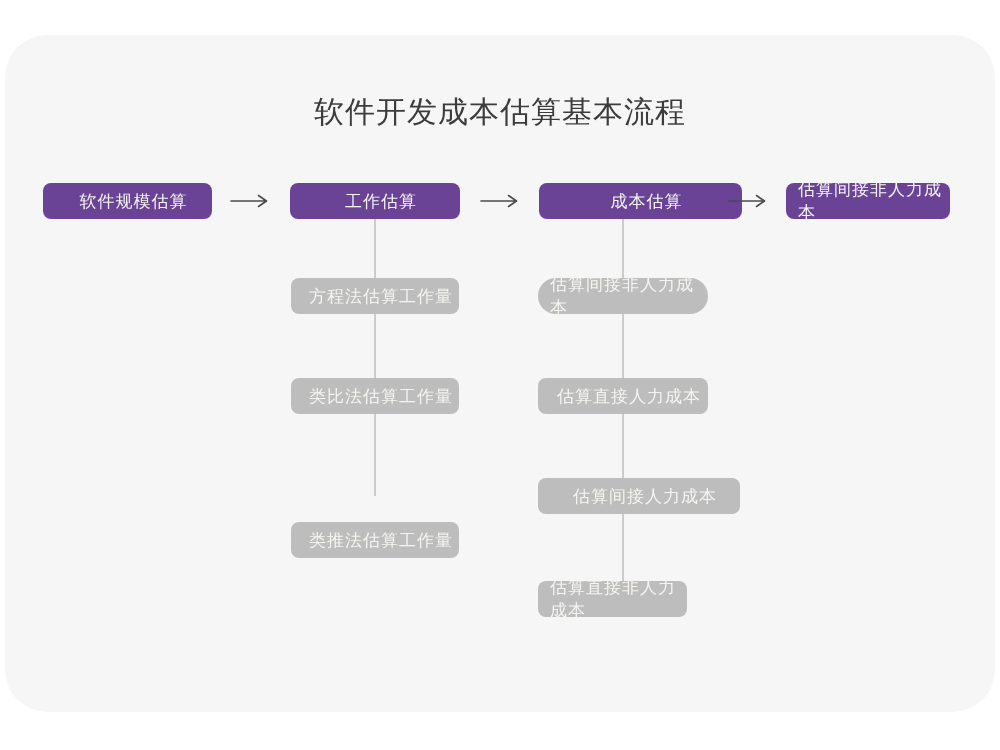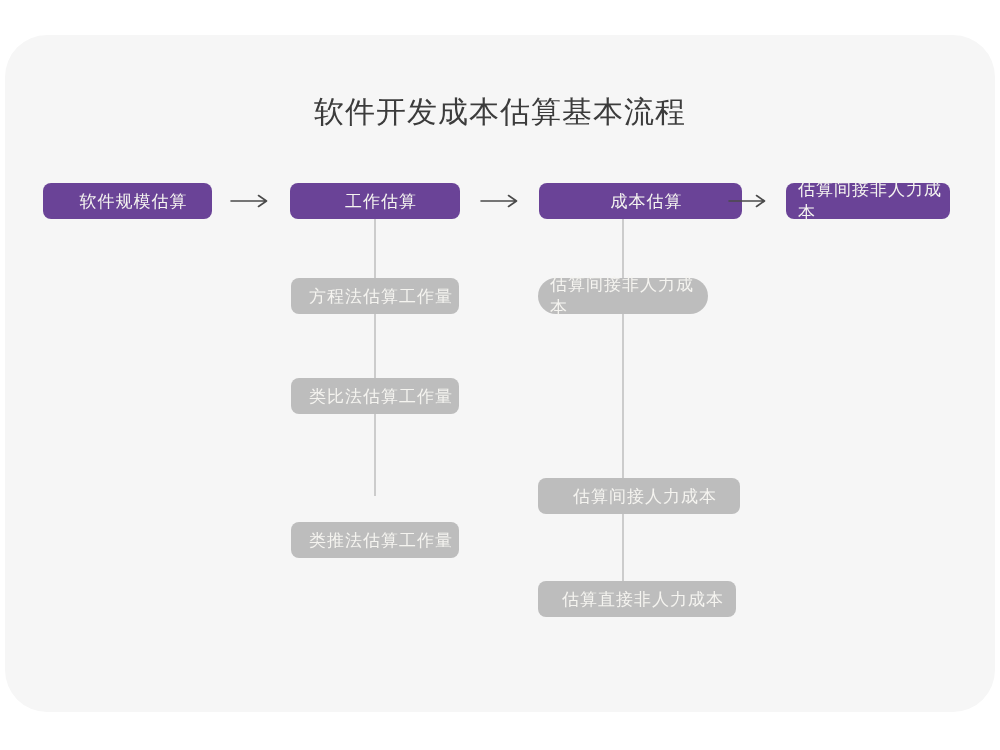--- a/index.html
+++ b/index.html
@@ -70,21 +70,21 @@
     z-index:1;
   }
   .connector-left{left:374px;top:219px;height:277px;}
   .connector-right{left:622px;top:219px;height:380px;}
   .work-0{left:291px;top:278px;width:168px;}
   .work-1{left:291px;top:378px;width:168px;}
   .work-2{left:291px;top:478px;width:168px;margin-top:44px;}
   .cost-0{left:538px;top:278px;width:170px;border-radius:18px;}
   .cost-1{left:538px;top:378px;width:170px;}
   .cost-2{left:538px;top:478px;width:202px;}
-  .cost-3{left:538px;top:581px;width:198px;}
+  .cost-3{left:538px;top:581px;width:149px;}
 </style>
 </head>
 <body>
 
 <div class="canvas">
   <div class="card"></div>
 
   <div class="title">软件开发成本估算基本流程</div>
 
   <div class="connector connector-left"></div>
@@ -130,19 +130,22 @@
   <div class="sub work-0">
     <span>方程法估算工作量</span>
   </div>
   <div class="sub work-2">
     <span>类推法估算工作量</span>
   </div>
 
   <div class="sub cost-0">
     <span>估算间接非人力成本</span>
   </div>
+  <div class="sub cost-1">
+    <span>估算直接人力成本</span>
+  </div>
   <div class="sub cost-2">
     <span>估算间接人力成本</span>
   </div>
   <div class="sub cost-3">
     <span>估算直接非人力成本</span>
   </div>
 </div>
 
 </body></html>

